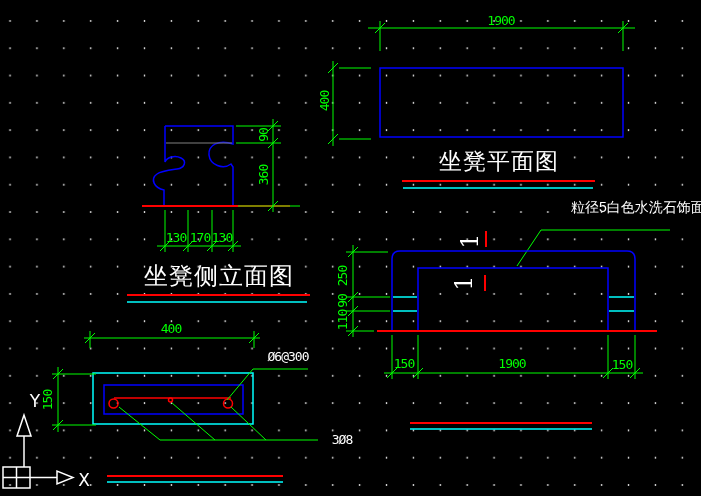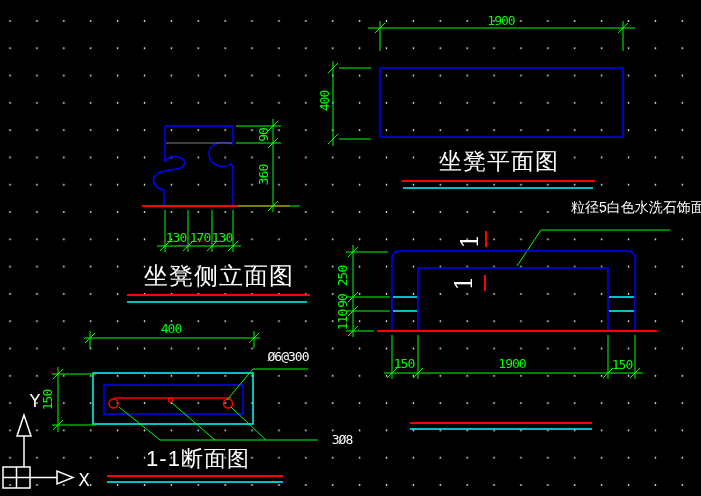--- a/index.html
+++ b/index.html
@@ -182,18 +182,17 @@
   <div class="lbl mark rot" style="left:470px;top:241px;">1</div>
   <div class="lbl mark rot" style="left:464px;top:283px;">1</div>
   <div class="lbl dim" style="left:404px;top:363px;">150</div>
   <div class="lbl dim" style="left:512px;top:363px;">1900</div>
   <div class="lbl dim" style="left:622px;top:364px;">150</div>
 
   <div class="lbl dim" style="left:171px;top:328px;">400</div>
   <div class="lbl dim rot" style="left:47px;top:400px;">150</div>
   <div class="lbl callout" style="left:288px;top:356px;">Ø6@300</div>
   <div class="lbl callout" style="left:342px;top:439px;">3Ø8</div>
-  <div class="lbl title fs22" style="left:198px;top:459px;">1-1断面图</div>
 
   <div class="lbl axis" style="left:35px;top:401px;">Y</div>
   <div class="lbl axis" style="left:84px;top:480px;">X</div>
 
 </div>
 
 </body></html>

